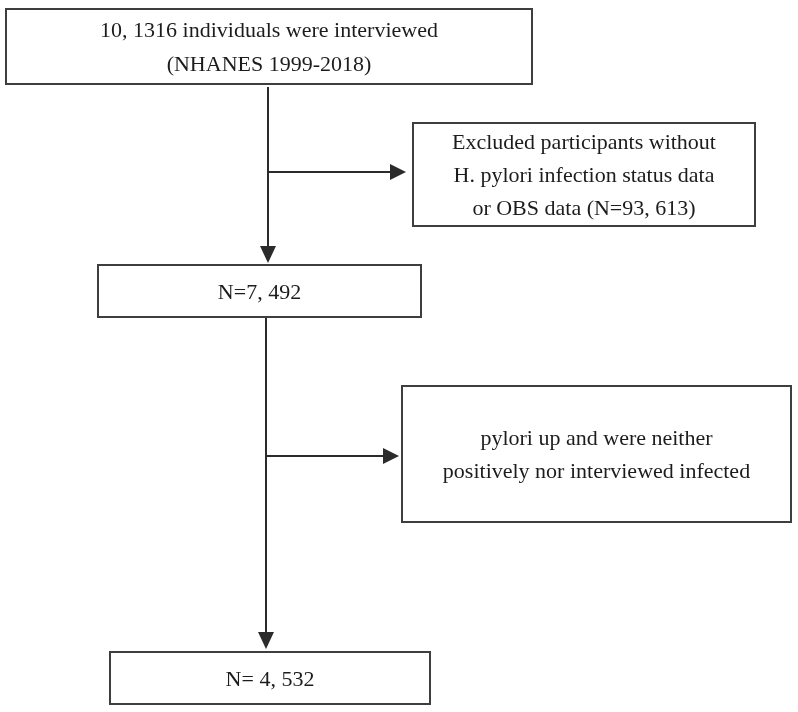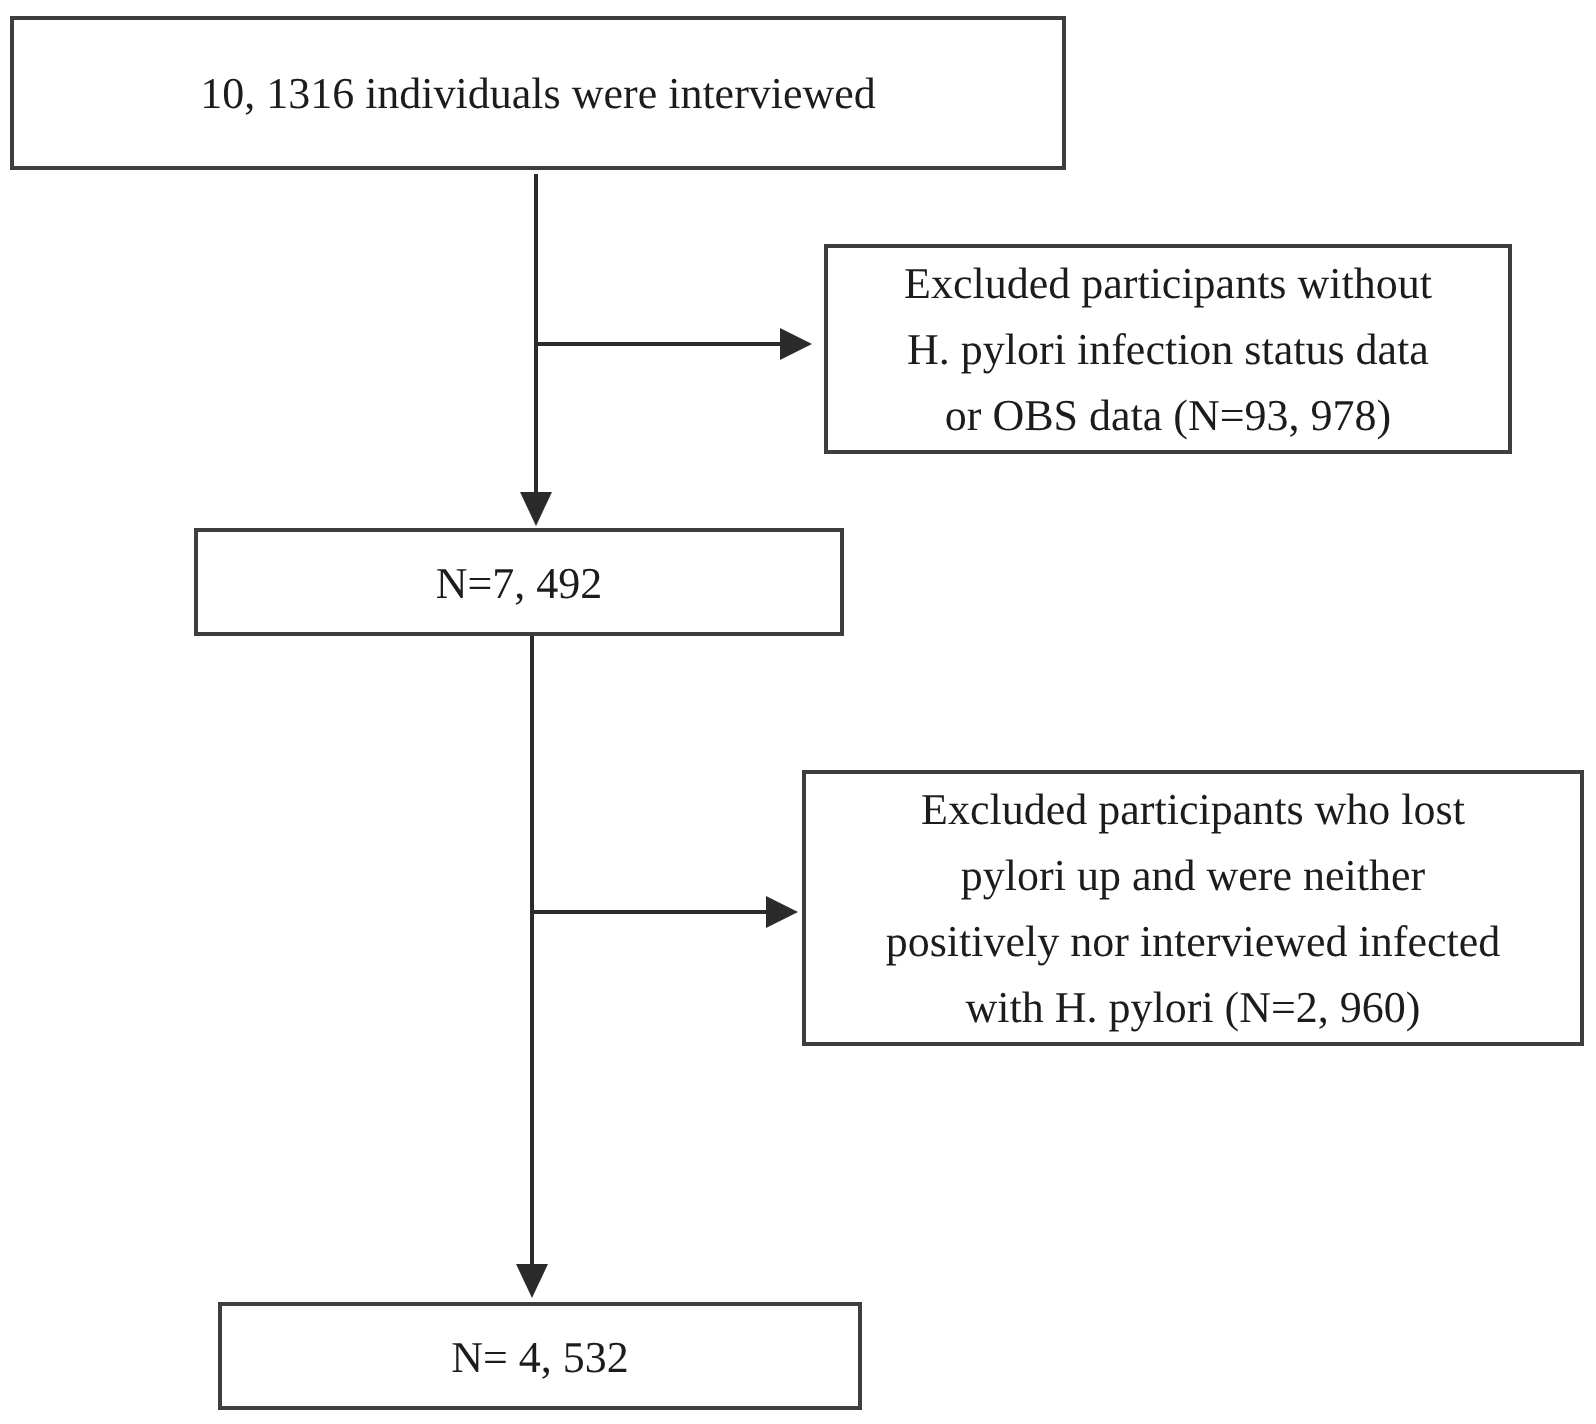--- a/index.html
+++ b/index.html
@@ -62,36 +62,35 @@
       <polygon points="258,632 274,632 266,649" stroke="none"></polygon>
     </g>
     <g stroke="#2b2b2b" stroke-width="2" fill="#2b2b2b">
       <line x1="266" y1="456" x2="384" y2="456"></line>
       <polygon points="383,448 383,464 399,456" stroke="none"></polygon>
     </g>
   </svg>
 
   <div class="node node-interviewed">
     <div class="line">10, 1316 individuals were interviewed</div>
+    <div class="line">(NHANES 1999-2018)</div>
   </div>
 
   <div class="node node-excluded-1">
     <div class="line">Excluded participants without</div>
     <div class="line">H. pylori infection status data</div>
-    <div class="line">or OBS data (N=93, 978)</div>
+    <div class="line">or OBS data (N=93, 613)</div>
   </div>
 
   <div class="node node-n7492">
     <div class="line">N=7, 492</div>
   </div>
 
   <div class="node node-excluded-2">
-    <div class="line">Excluded participants who lost</div>
     <div class="line">pylori up and were neither</div>
     <div class="line">positively nor interviewed infected</div>
-    <div class="line">with H. pylori (N=2, 960)</div>
   </div>
 
   <div class="node node-n4532">
     <div class="line">N= 4, 532</div>
   </div>
 
 </div>
 
 </body></html>

